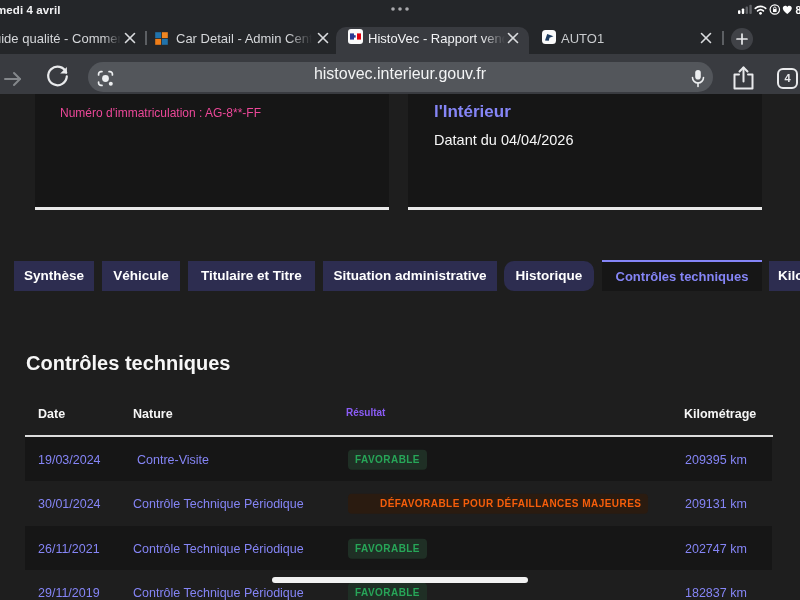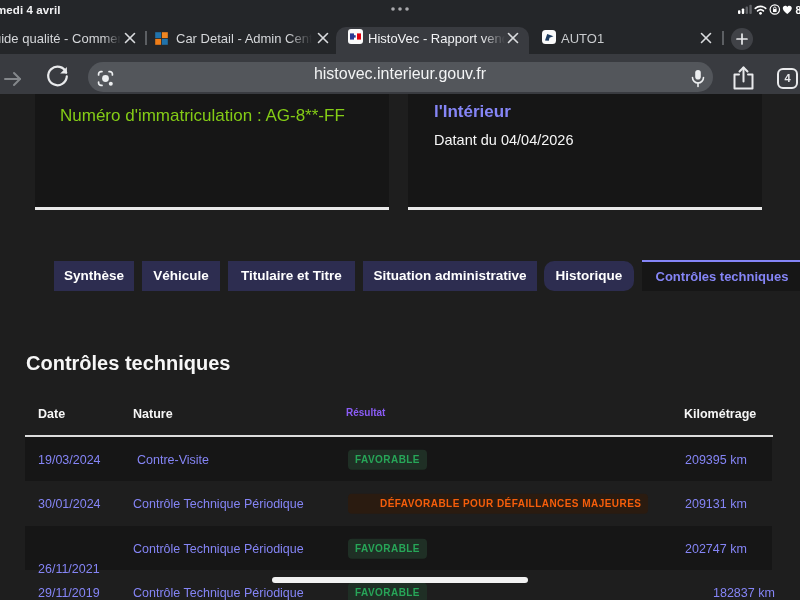--- a/index.html
+++ b/index.html
@@ -15,21 +15,21 @@
   .xbtn { stroke:#d9dbde; stroke-width:1.6; stroke-linecap:round; }
   #activetab { left:336px; top:27px; width:193px; height:27px; background:#393b40;
     border-radius:10px 10px 0 0; }
 
   
   #content { left:0; top:94px; width:800px; height:506px; background:#1e1e1e; }
   .tile { position:absolute; top:0; height:116px; background:#161616;
     border-bottom:3px solid #e8e8e8; }
   .dsfr-tab { position:absolute; top:167px; height:30px; background:#2d2d50;
     color:#fff; font-weight:bold; font-size:13.5px; text-align:center; line-height:30px;
-    white-space:nowrap; overflow:hidden;margin-left:40px; }
+    white-space:nowrap; overflow:hidden; }
   #panel { left:0; top:197px; width:800px; height:309px; background:#1e1e1e; }
   .blue { color:#8585f6; }
   .row { position:absolute; left:25px; width:747px; height:44px; }
   .cell { position:absolute; top:calc(50% + 1px); transform:translateY(-50%); font-size:12.5px;
     color:#8585f6; white-space:nowrap; }
   .badge { position:absolute; top:calc(50% + 0.5px); transform:translateY(-50%); font-size:10px;
     font-weight:bold; letter-spacing:0.45px; padding:4.5px 7px 5px; border-radius:4px;
     white-space:nowrap; }
   .bgreen { color:#27a658; background:#1f2f25; }
   .borange { color:#f65e0b; background:#2a1b10;padding-left:32px; }
@@ -168,21 +168,21 @@
       <line x1="10.5" y1="1.5" x2="10.5" y2="15.5"></line>
       <path d="M 6.5 5.5 L 10.5 1.5 L 14.5 5.5"></path>
     </g>
   </svg>
 
   <div class="abs" style="left:777px; top:68px; width:21px; height:21px; border:2px solid #e9eaec; border-radius:6px; color:#e9eaec; font-size:11px; font-weight:bold; text-align:center; line-height:17px;">4</div>
 
   <div class="abs" id="content">
 
     <div class="tile" style="left:35px; width:354px;">
-      <div class="abs" style="left:25px; top:12px; font-size:17px; color:#84cc16;">Numéro d'immatriculation : AG-8**-FF</div>
+      <div class="abs" style="left:25px; top:12px; font-size:12px; color:#ec4899;">Numéro d'immatriculation : AG-8**-FF</div>
     </div>
     <div class="tile" style="left:408px; width:354px;">
       <div class="abs" style="left:26px; top:8px; font-size:17px; font-weight:bold;"><span class="blue" style="font-weight:bold;">l'Intérieur</span></div>
       <div class="abs" style="left:26px; top:38px; font-size:14.5px; color:#f6f6f6;">Datant du 04/04/2026</div>
     </div>
 
     <div class="dsfr-tab" style="left:14px; width:80px;">Synthèse</div>
     <div class="dsfr-tab" style="left:102px; width:78px;">Véhicule</div>
     <div class="dsfr-tab" style="left:323px; width:174px;">Situation administrative</div>
     <div class="dsfr-tab" style="left:188px; width:127px;">Titulaire et Titre</div>
@@ -206,28 +206,28 @@
       <div class="badge bgreen" style="left:323px;">FAVORABLE</div>
       <div class="cell" style="left:660px;">209395 km</div>
     </div>
     <div class="row" style="top:387px;">
       <div class="cell" style="left:13px;">30/01/2024</div>
       <div class="cell" style="left:108px;">Contrôle Technique Périodique</div>
       <div class="badge borange" style="left:323px;">DÉFAVORABLE POUR DÉFAILLANCES MAJEURES</div>
       <div class="cell" style="left:660px;">209131 km</div>
     </div>
     <div class="row" style="top:432px; background:#161616;">
-      <div class="cell" style="left:13px;margin-top:20px;">26/11/2021</div>
+      <div class="cell" style="left:13px;">26/11/2021</div>
       <div class="cell" style="left:108px;">Contrôle Technique Périodique</div>
       <div class="badge bgreen" style="left:323px;">FAVORABLE</div>
       <div class="cell" style="left:660px;">202747 km</div>
     </div>
     <div class="row" style="top:476px;">
       <div class="cell" style="left:13px;">29/11/2019</div>
       <div class="cell" style="left:108px;">Contrôle Technique Périodique</div>
       <div class="badge bgreen" style="left:323px;">FAVORABLE</div>
-      <div class="cell" style="left:688px;">182837 km</div>
+      <div class="cell" style="left:660px;">182837 km</div>
     </div>
 
     <div class="abs" style="left:272px; top:483px; width:256px; height:6px; border-radius:3px; background:#f2f2f2;"></div>
   </div>
 
 </div>
 
 </body></html>

